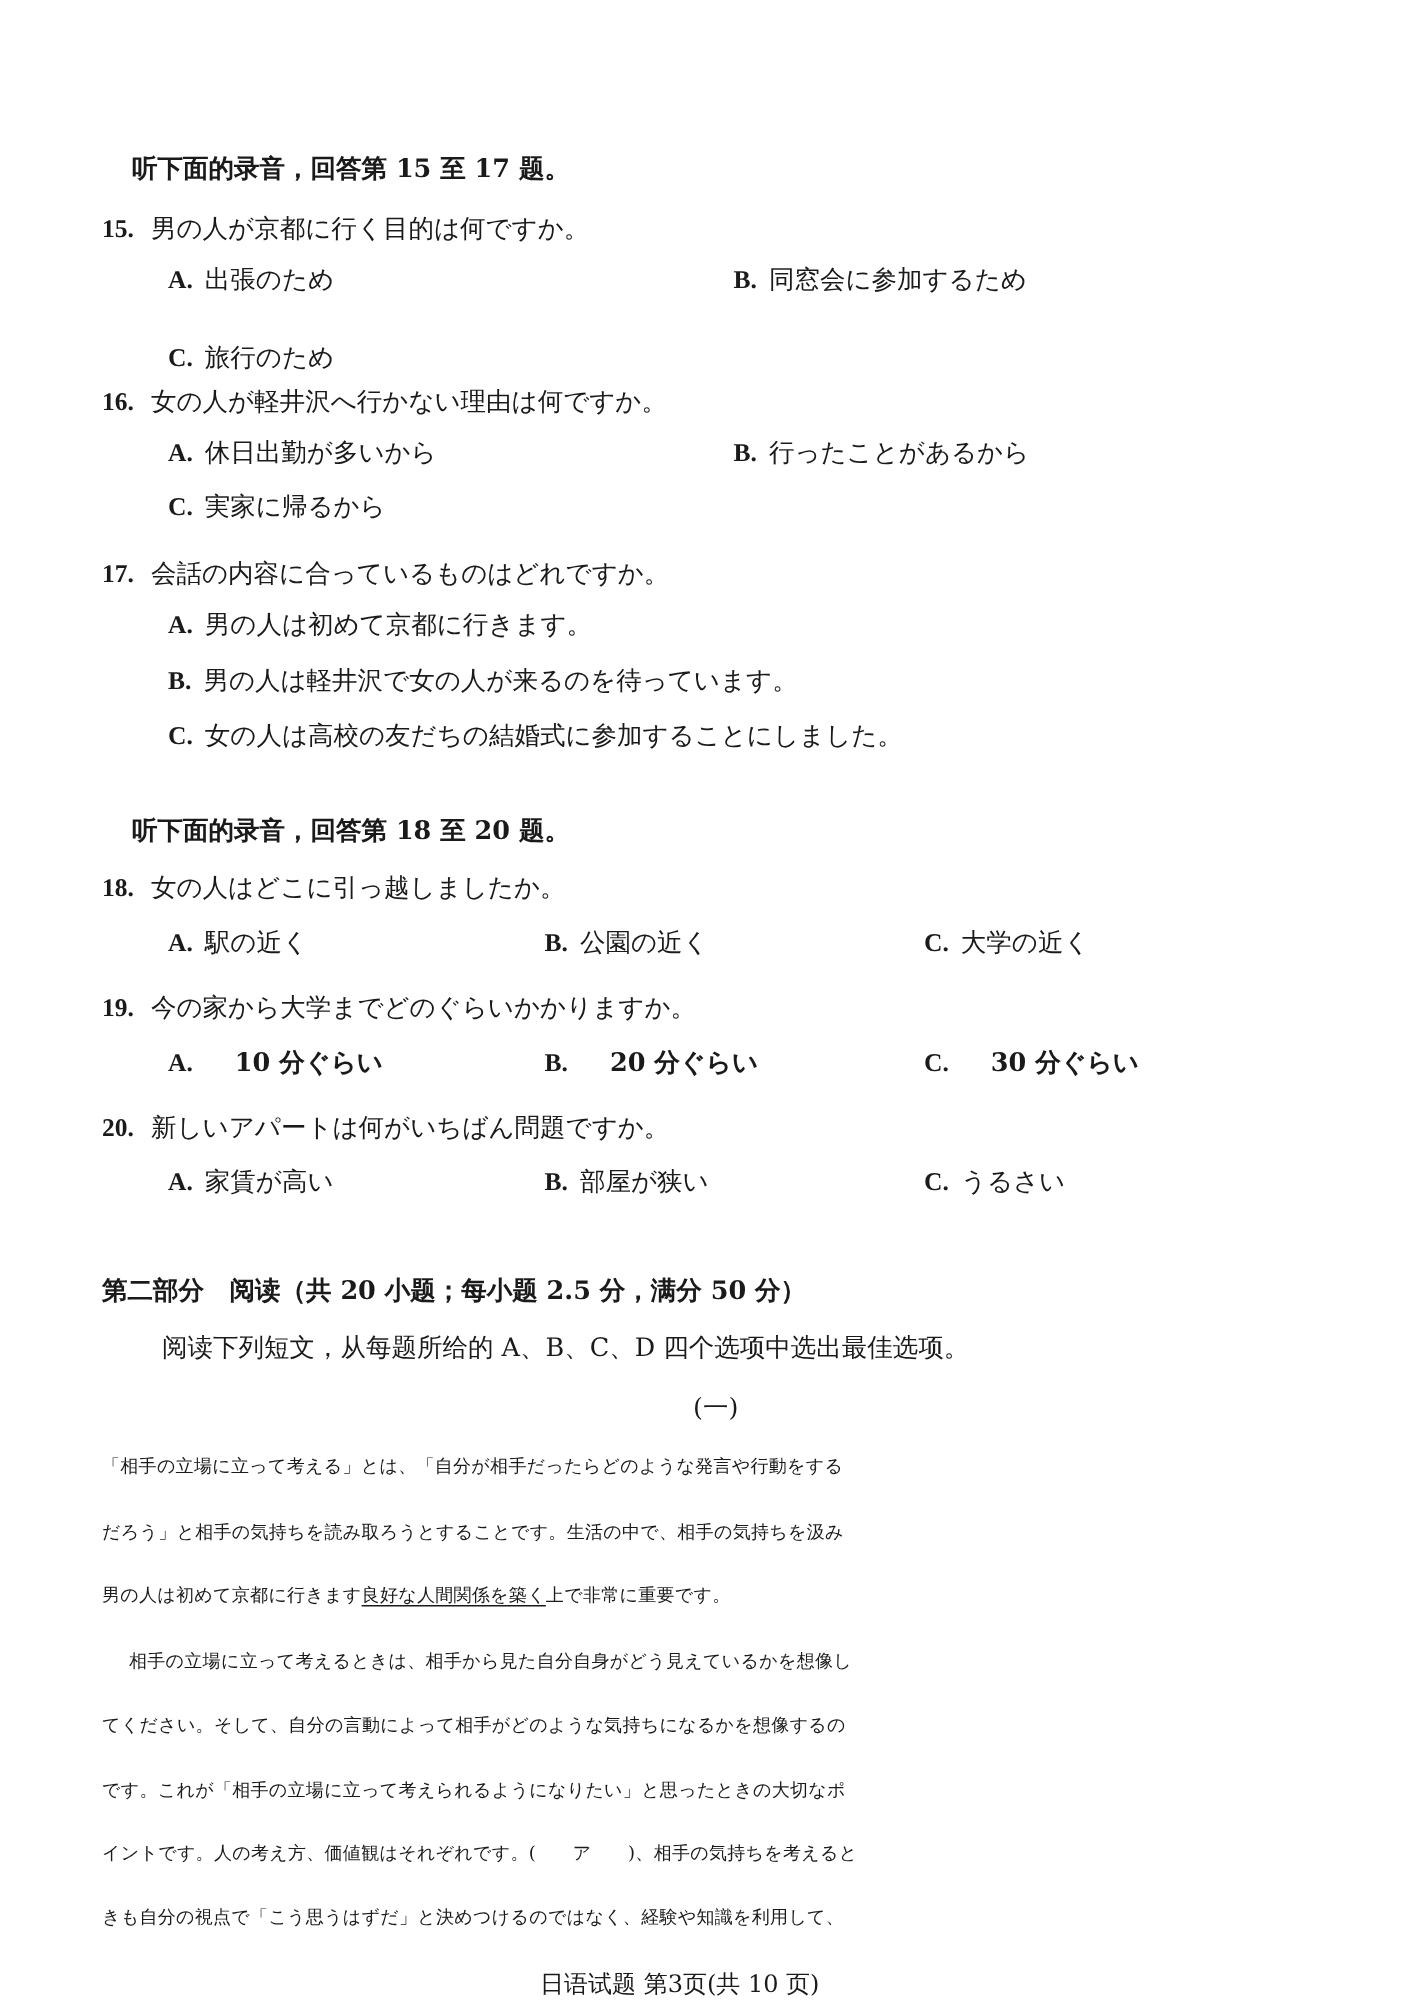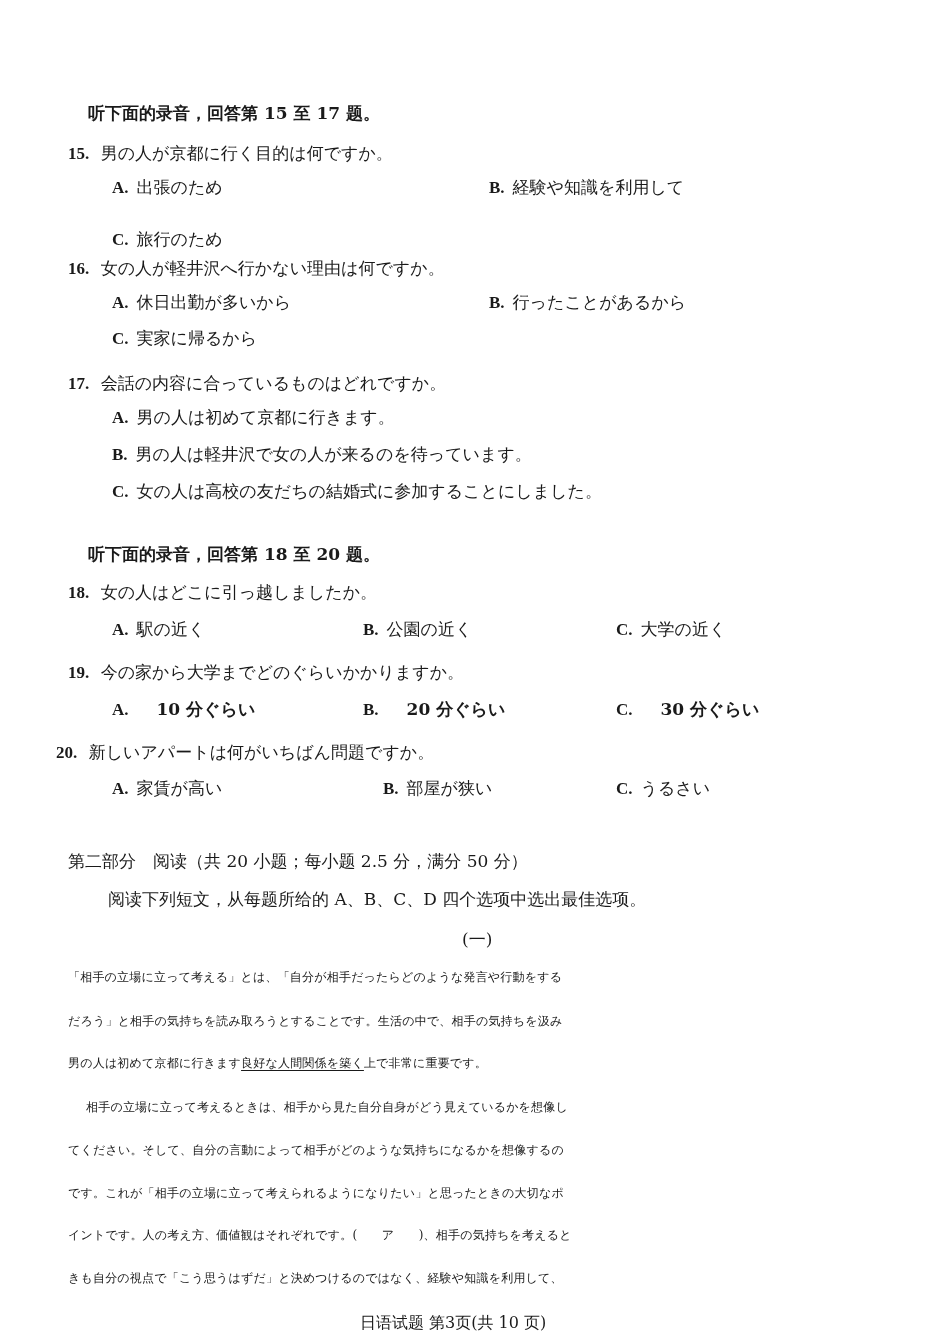--- a/index.html
+++ b/index.html
@@ -25,21 +25,21 @@
   <div class="line bold" style="left:68px; top:102px;">听下面的录音，回答第 15 至 17 题。</div>
 
   <div class="line" style="left:68px; top:142px;">
     <span class="num">15.</span>
     <span style="margin-left:6px;">男の人が京都に行く目的は何ですか。</span>
   </div>
   <div class="line" style="left:112px; top:176px;">
     <span class="opt-letter">A.</span><span>出張のため</span>
   </div>
   <div class="line" style="left:489px; top:176px;">
-    <span class="opt-letter">B.</span><span>経験や知識を利用して</span>
+    <span class="opt-letter">B.</span><span>同窓会に参加するため</span>
   </div>
   <div class="line" style="left:112px; top:212px;margin-top:16px;">
     <span class="opt-letter">C.</span><span>旅行のため</span>
   </div>
 
   <div class="line" style="left:68px; top:257px;">
     <span class="num">16.</span>
     <span style="margin-left:6px;">女の人が軽井沢へ行かない理由は何ですか。</span>
   </div>
   <div class="line" style="left:112px; top:291px;">
@@ -89,35 +89,35 @@
   <div class="line" style="left:112px; top:698px;">
     <span class="opt-letter">A.</span><span class="bold">10 分ぐらい</span>
   </div>
   <div class="line" style="left:363px; top:698px;">
     <span class="opt-letter">B.</span><span class="bold">20 分ぐらい</span>
   </div>
   <div class="line" style="left:616px; top:698px;">
     <span class="opt-letter">C.</span><span class="bold">30 分ぐらい</span>
   </div>
 
-  <div class="line" style="left:56px; top:741px;">
+  <div class="line" style="left:68px; top:741px;">
     <span class="num">20.</span>
     <span style="margin-left:6px;">新しいアパートは何がいちばん問題ですか。</span>
   </div>
   <div class="line" style="left:112px; top:777px;">
     <span class="opt-letter">A.</span><span>家賃が高い</span>
   </div>
-  <div class="line" style="left:363px; top:777px;margin-left:20px;">
+  <div class="line" style="left:363px; top:777px;">
     <span class="opt-letter">B.</span><span>部屋が狭い</span>
   </div>
   <div class="line" style="left:616px; top:777px;">
     <span class="opt-letter">C.</span><span>うるさい</span>
   </div>
 
-  <div class="line" style="left:68px; top:850px;">第二部分　阅读（共 20 小题；每小题 2.5 分，满分 50 分）</div>
+  <div class="line" style="left:68px; top:850px;font-weight:bold;">第二部分　阅读（共 20 小题；每小题 2.5 分，满分 50 分）</div>
   <div class="line" style="left:108px; top:888px;">阅读下列短文，从每题所给的 A、B、C、D 四个选项中选出最佳选项。</div>
   <div class="line" style="left:462px; top:928px;">(一)</div>
 
   <div class="line para" style="left:68px; top:966px;">「相手の立場に立って考える」とは、「自分が相手だったらどのような発言や行動をする</div>
   <div class="line para" style="left:68px; top:1010px;">だろう」と相手の気持ちを読み取ろうとすることです。生活の中で、相手の気持ちを汲み</div>
   <div class="line para" style="left:68px; top:1052px;">
     <span>男の人は初めて京都に行きます</span><span class="underline">良好な人間関係を築く</span><span>上で非常に重要です。</span>
   </div>
 
   <div class="line para" style="left:86px; top:1096px;">相手の立場に立って考えるときは、相手から見た自分自身がどう見えているかを想像し</div>

